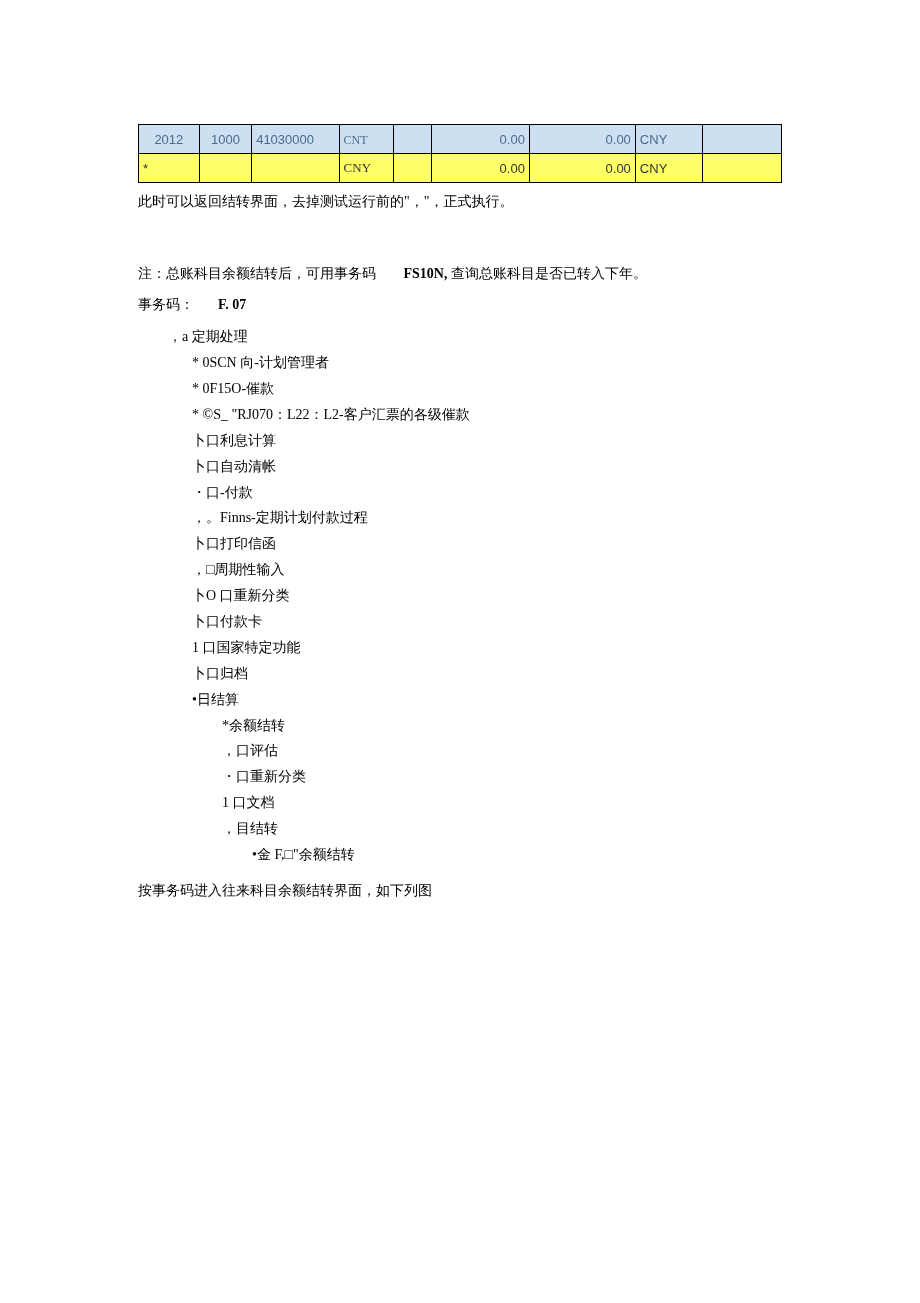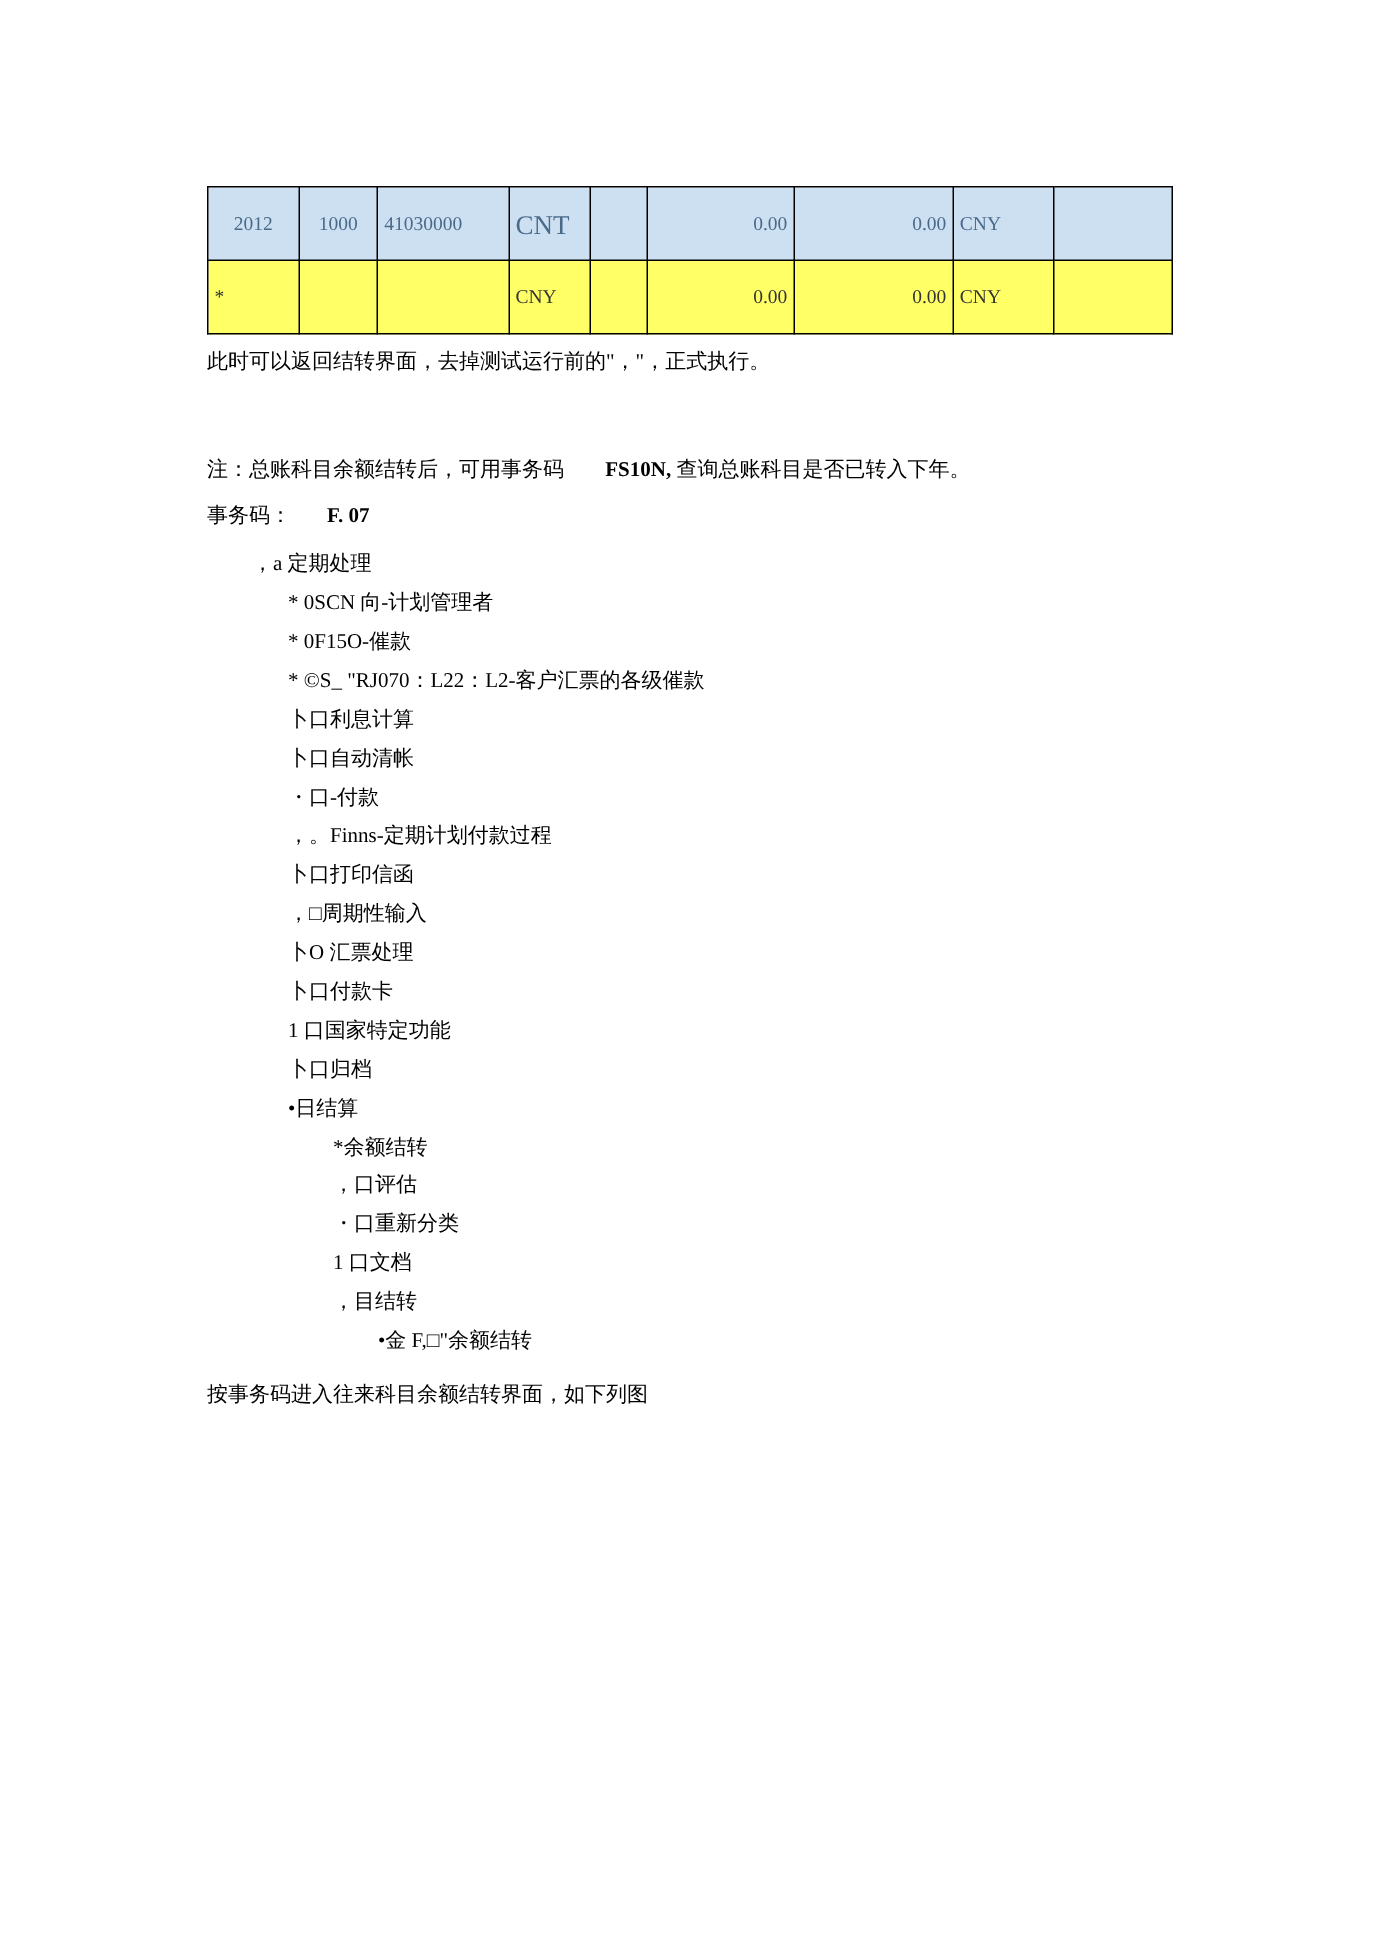--- a/index.html
+++ b/index.html
@@ -16,37 +16,36 @@
     }
     table.data {
       border-collapse: collapse;
       width: 100%;
       margin-top: 124px;
       font-family: Arial, sans-serif;
       font-size: 13px;
     }
     table.data td {
       border: 1px solid #000;
-      padding: 12px 4px;
+      padding: 2px 4px;
       height: 24px;
       vertical-align: middle;
-      font-family: Liberation Serif, serif;
     }
     .row-blue td {
       background: #cde0f2;
       color: #4a6a8a;
     }
     .row-yellow td {
       background: #ffff66;
       color: #333;
     }
     .col0 { width: 50px; text-align: center; }
     .col1 { width: 42px; text-align: center; }
     .col2 { width: 76px; text-align: left; }
-    .col3 { width: 44px; font-family: "Times New Roman", serif; font-size: 18px; }
+    .col3 { width: 44px; font-family: "Times New Roman", serif; font-size: 12px; }
     .col4 { width: 28px; }
     .col5 { width: 86px; text-align: right; }
     .col6 { width: 94px; text-align: right; }
     .col7 { width: 56px; text-align: left; }
     .col8 { width: 68px; }
     .cnt { line-height: 0.8; }
     .cnt .dash { display:block; font-size: 12px; margin-top:-2px; }
     .para {
       margin: 8px 0;
       line-height: 1.6;
@@ -114,21 +113,21 @@
     <div class="l1">，a 定期处理</div>
     <div class="l2">* 0SCN 向-计划管理者</div>
     <div class="l2">* 0F15O-催款</div>
     <div class="l2">* ©S_ "RJ070：L22：L2-客户汇票的各级催款</div>
     <div class="l2">卜口利息计算</div>
     <div class="l2">卜口自动清帐</div>
     <div class="l2">・口-付款</div>
     <div class="l2">，。Finns-定期计划付款过程</div>
     <div class="l2">卜口打印信函</div>
     <div class="l2">，□周期性输入</div>
-    <div class="l2">卜O 汇票处理</div>
+    <div class="l2">卜O 口重新分类</div>
     <div class="l2">卜口付款卡</div>
     <div class="l2">1 口国家特定功能</div>
     <div class="l2">卜口归档</div>
     <div class="l2">•日结算</div>
     <div class="l3">*余额结转</div>
     <div class="l3">，口评估</div>
     <div class="l3">・口重新分类</div>
     <div class="l3">1 口文档</div>
     <div class="l3">，目结转</div>
     <div class="l4">•金 F,□"余额结转</div>

